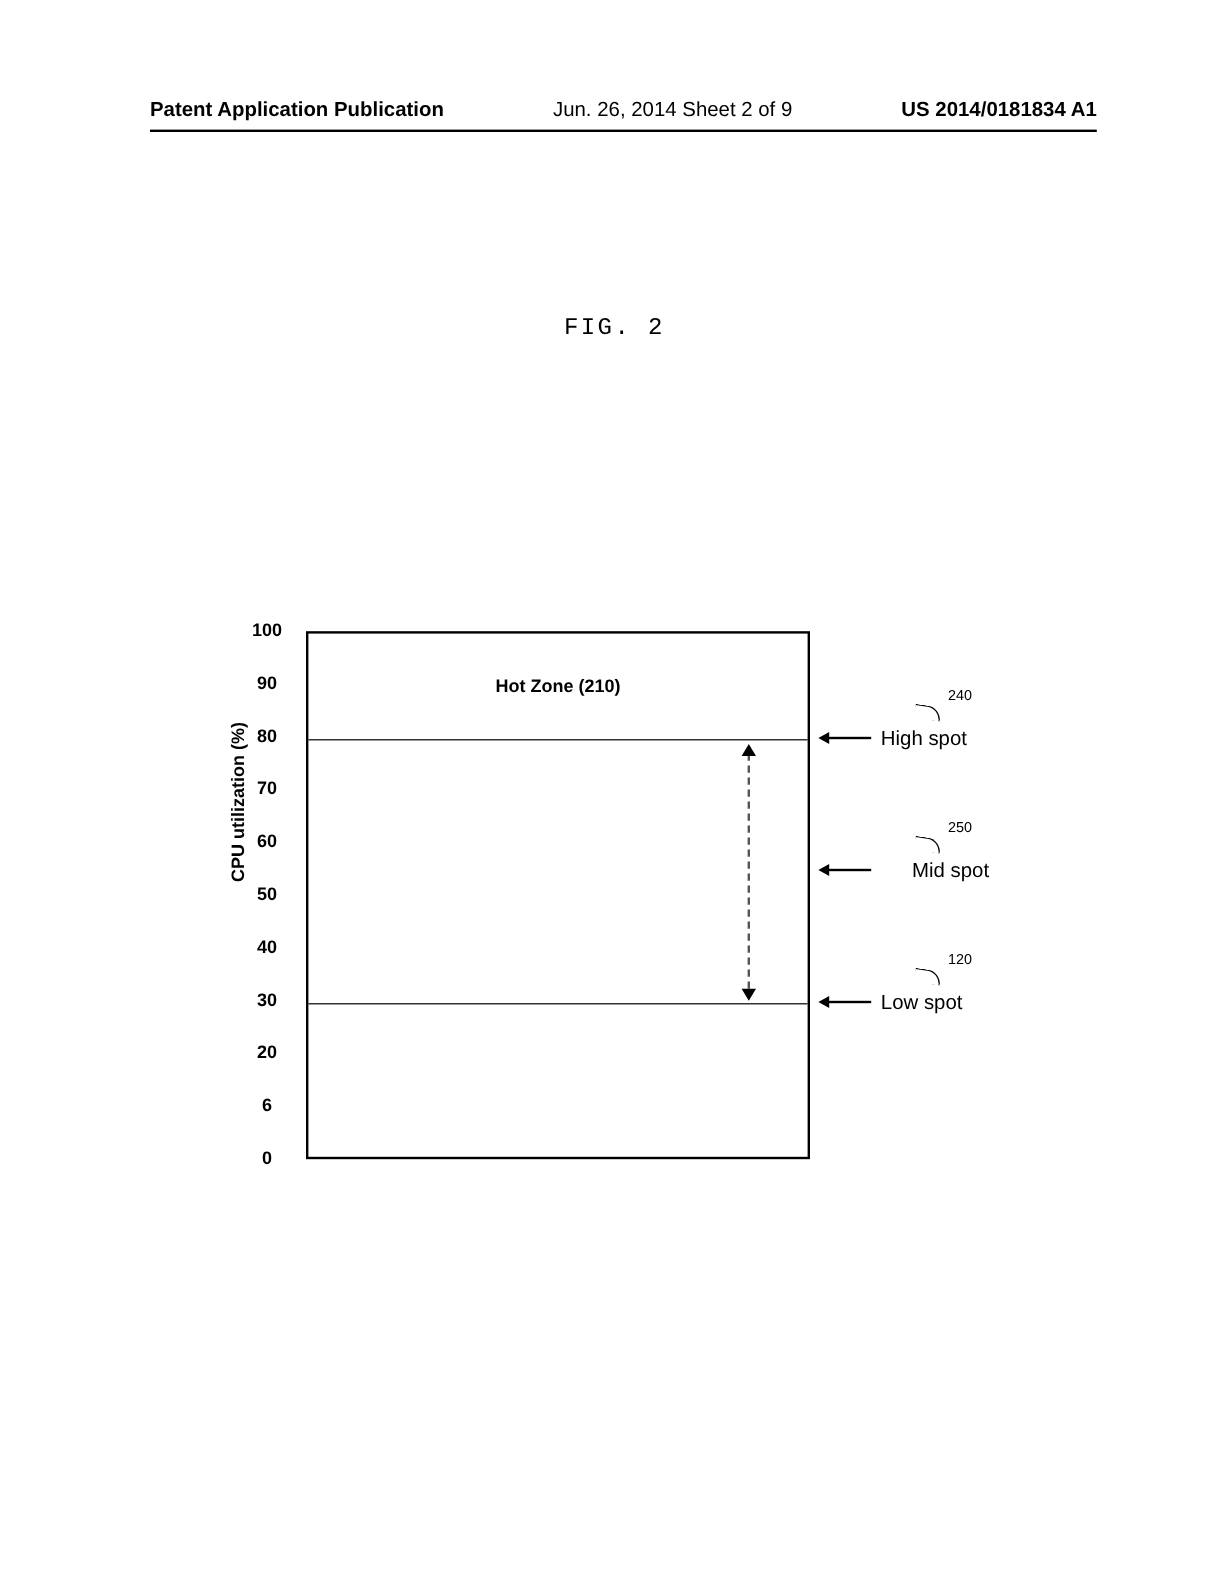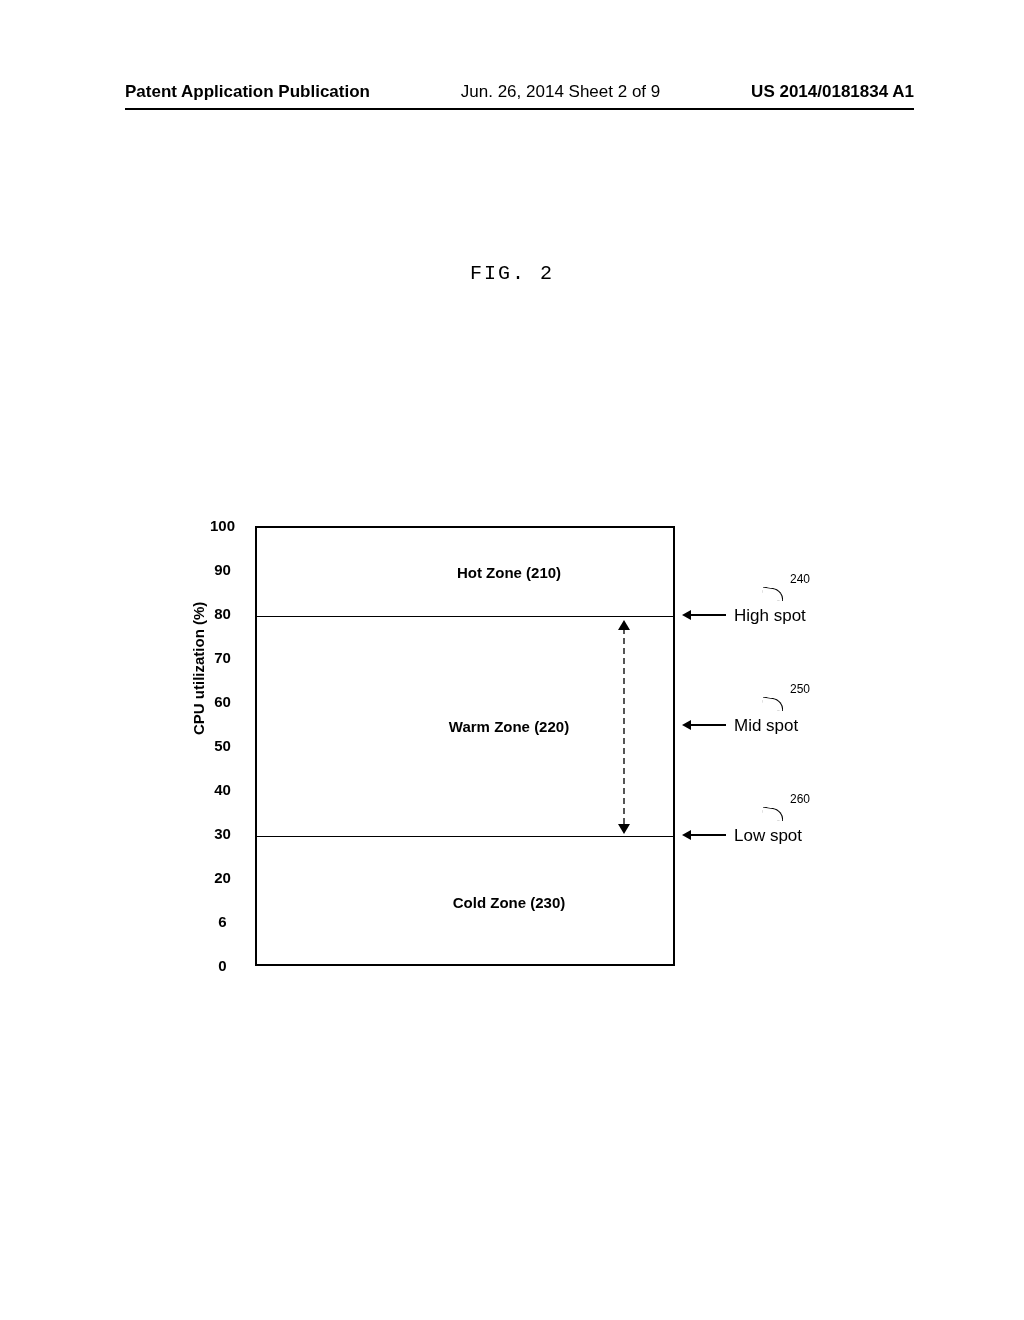--- a/index.html
+++ b/index.html
@@ -11,21 +11,21 @@
   .header-mid { font-weight: normal; }
   .header-right { font-weight: bold; }
   .header-rule { margin: 6px 110px 0 125px; border: none; border-top: 2px solid #000; }
   .fig-caption { position: absolute; top: 262px; left: 0; width: 100%; text-align: center; font-family: "Courier New", monospace; font-size: 20px; letter-spacing: 2px; }
   .chart-wrap { position: absolute; top: 520px; left: 200px; width: 710px; height: 480px; }
   .yaxis { position: absolute; left: 0; top: 0; width: 45px; height: 440px; }
   .ytick { position: absolute; right: 0; font-size: 15px; font-weight: bold; text-align: center; width: 45px; }
   .yaxis-label { position: absolute; left: -10px; top: 215px; transform: rotate(-90deg); transform-origin: left top; font-size: 15px; font-weight: bold; white-space: nowrap; }
   .plot { position: absolute; left: 55px; top: 6px; width: 420px; height: 440px; border: 2px solid #000; }
   .zone-line { position: absolute; left: 0; width: 100%; border-top: 1.5px solid #000; }
-  .zone-label { position: absolute; width: 100%; text-align: center; font-size: 15px; font-weight: bold; margin-left: 44px; }
+  .zone-label { position: absolute; width: 100%; text-align: center; font-size: 15px; font-weight: bold; }
   .dashed { position: absolute; border-left: 2px dashed #555; }
   .tri { position: absolute; width: 0; height: 0; }
   .tri-up { border-left: 6px solid transparent; border-right: 6px solid transparent; border-bottom: 10px solid #000; }
   .tri-down { border-left: 6px solid transparent; border-right: 6px solid transparent; border-top: 10px solid #000; }
   .annot { position: absolute; font-size: 17px; }
   .arrow-left { position: absolute; height: 2px; background: #000; }
   .arrow-left::before { content: ""; position: absolute; left: -8px; top: -4px; width: 0; height: 0; border-top: 5px solid transparent; border-bottom: 5px solid transparent; border-right: 9px solid #000; }
   .curl { position: absolute; width: 22px; height: 12px; border: 1.5px solid #000; border-bottom: none; border-left: none; border-radius: 0 12px 0 0; transform: rotate(8deg); }
   .ref { position: absolute; font-size: 12px; }
 </style>
@@ -60,38 +60,36 @@
       <div class="ytick" style="top:393px">6</div>
       <div class="ytick" style="top:437px">0</div>
       <div class="yaxis-label">CPU utilization (%)</div>
     </div>
 
     <div class="plot">
       <div class="zone-line" style="top:88px"></div>
       <div class="zone-line" style="top:308px"></div>
 
       <div class="zone-label" style="top:36px">Hot Zone (210)</div>
-      <div class="zone-label" style="top:190px">Warm Zone (220)</div>
-      <div class="zone-label" style="top:366px">Cold Zone (230)</div>
 
       <div class="dashed" style="left:366px; top:100px; height:196px"></div>
       <div class="tri tri-up" style="left:361px; top:92px"></div>
       <div class="tri tri-down" style="left:361px; top:296px"></div>
     </div>
 
     <div class="arrow-left" style="left:490px; top:94px; width:36px"></div>
     <div class="curl" style="left:562px; top:68px"></div>
     <div class="ref" style="left:590px; top:52px">240</div>
     <div class="annot" style="left:534px; top:86px">High spot</div>
 
     <div class="arrow-left" style="left:490px; top:204px; width:36px"></div>
     <div class="curl" style="left:562px; top:178px"></div>
     <div class="ref" style="left:590px; top:162px">250</div>
-    <div class="annot" style="left:534px; top:196px">Mid spot</div>
+    <div class="annot" style="left:560px; top:196px">Mid spot</div>
 
     <div class="arrow-left" style="left:490px; top:314px; width:36px"></div>
     <div class="curl" style="left:562px; top:288px"></div>
-    <div class="ref" style="left:590px; top:272px">260</div>
+    <div class="ref" style="left:590px; top:272px">120</div>
     <div class="annot" style="left:534px; top:306px">Low spot</div>
 
   </div>
 
 </div>
 
 </body></html>

